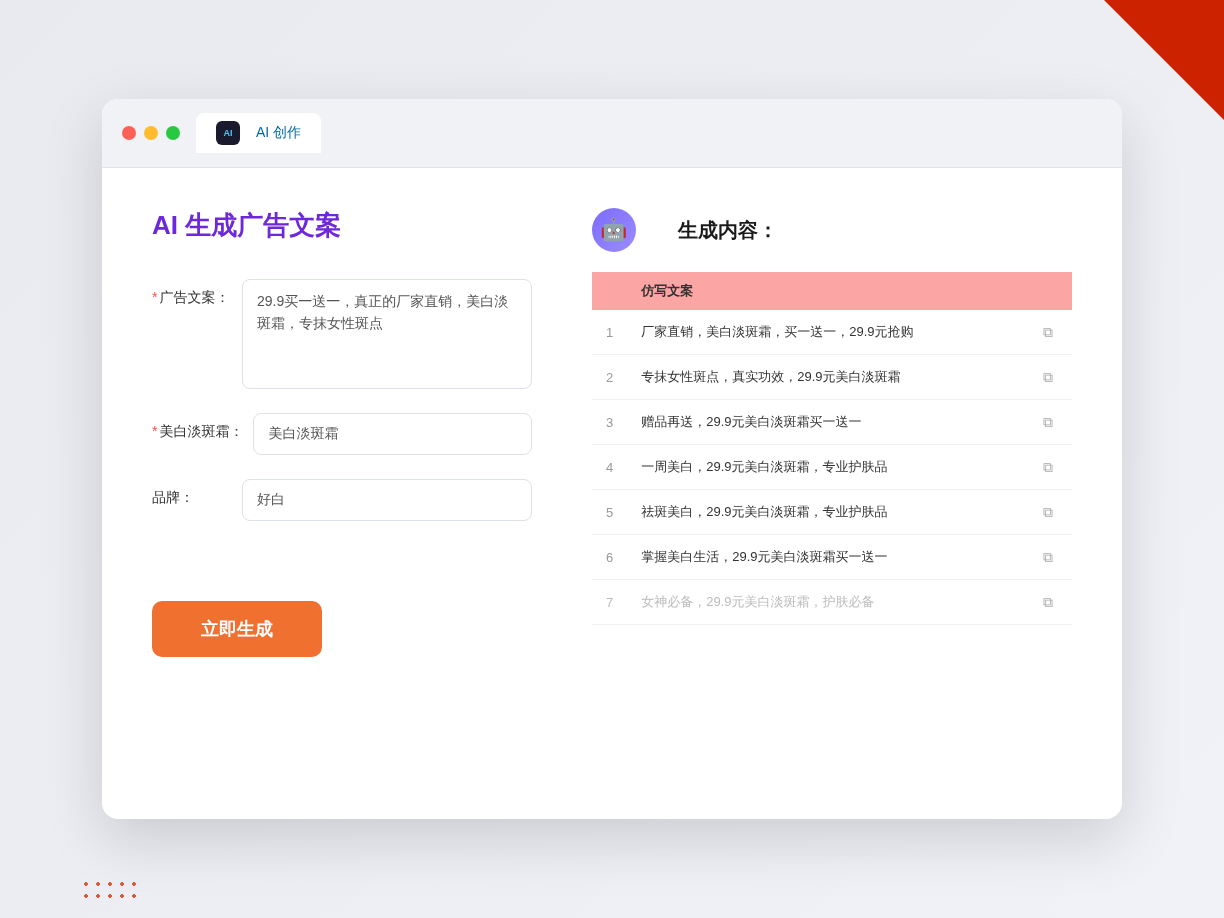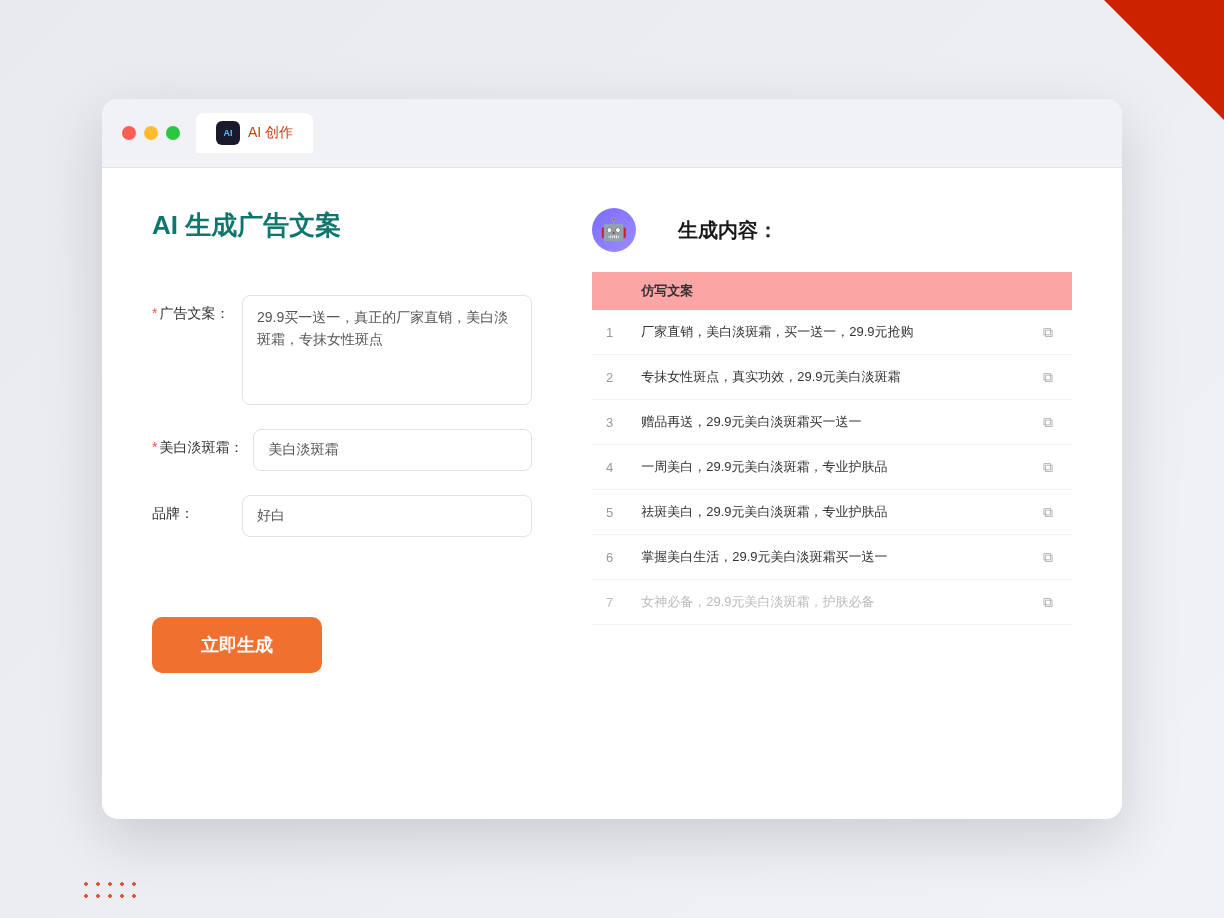--- a/index.html
+++ b/index.html
@@ -60,23 +60,23 @@
     .btn-close { width: 14px; height: 14px; border-radius: 50%; background: #ff5f57; }
     .btn-min   { width: 14px; height: 14px; border-radius: 50%; background: #febc2e; }
     .btn-max   { width: 14px; height: 14px; border-radius: 50%; background: #28c840; }
 
     .tab {
       background: #ffffff;
       border-radius: 8px 8px 0 0;
       padding: 8px 20px;
       display: flex;
       align-items: center;
-      gap: 8px;
+      gap: 16px;
       font-size: 14px;
-      color: #c2410c;
+      color: #0369a1;
       font-weight: 500;
       justify-content: center;
     }
 
     
     .ai-icon-tab {
       width: 24px; height: 24px;
       background: #1a1a2e;
       border-radius: 6px;
       display: flex; align-items: center; justify-content: center;
@@ -97,22 +97,22 @@
       background: #fff;
     }
 
     
     .left-panel {
       flex: 0 0 380px;
     }
     .page-title {
       font-size: 26px;
       font-weight: 700;
-      color: #0f766e;
-      margin-bottom: 52px;
+      color: #6d28d9;
+      margin-bottom: 36px;
     }
 
     .form-row {
       display: flex;
       align-items: flex-start;
       margin-bottom: 24px;
       gap: 10px;
     }
     .form-label {
       font-size: 14px;

